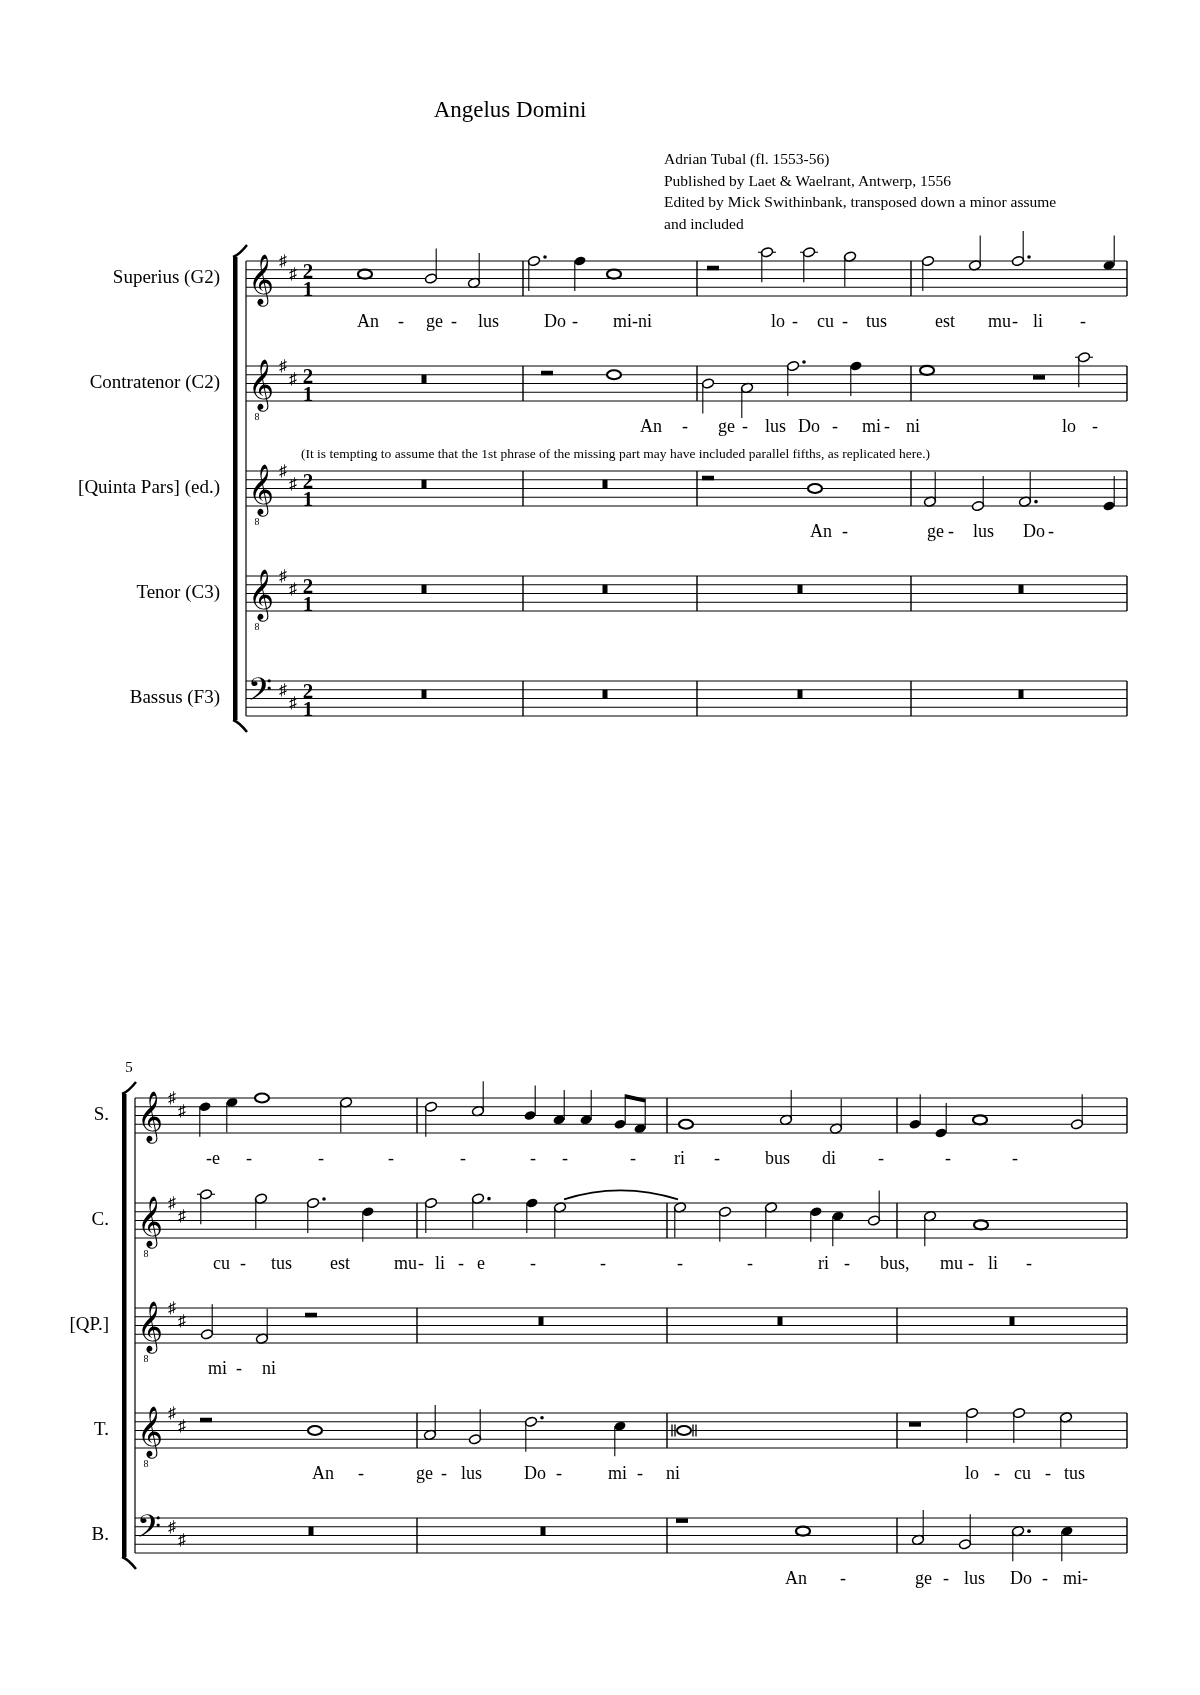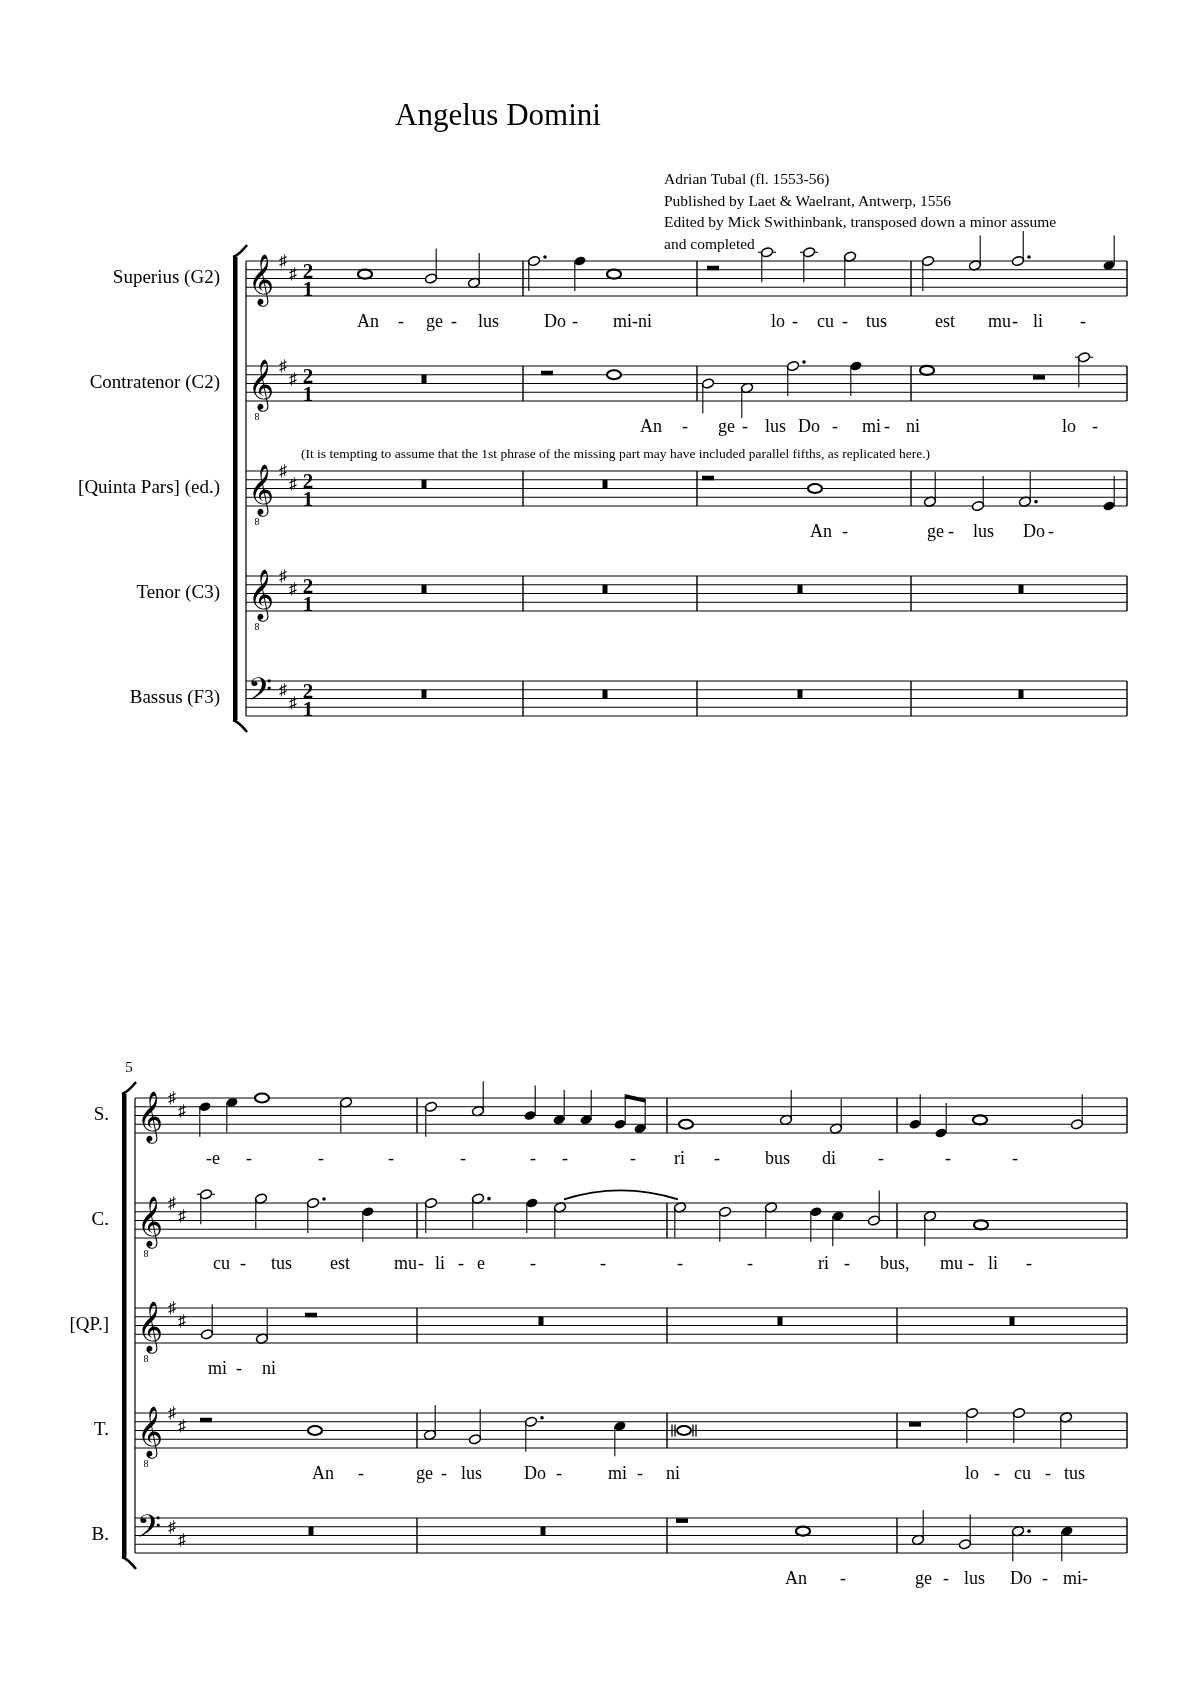--- a/index.html
+++ b/index.html
@@ -1,31 +1,31 @@
 <!DOCTYPE html>
 <html><head>
 <meta charset="utf-8">
 <style>
   html,body{margin:0;padding:0;background:#fff;}
   body{width:1200px;height:1695px;position:relative;overflow:hidden;font-family:"Liberation Serif","DejaVu Serif",serif;color:#000;}
   #score{position:absolute;left:0;top:0;}
-  .title{position:absolute;left:4px;width:988px;top:97px;text-align:center;font-size:31px;}
-  .credits{position:absolute;left:664px;top:168px;font-size:15.5px;line-height:21.5px;}
+  .title{position:absolute;left:16px;width:988px;top:97px;text-align:center;font-size:23px;}
+  .credits{position:absolute;left:664px;top:148px;font-size:15.5px;line-height:21.5px;}
   .credits div{white-space:nowrap;}
   svg text{font-family:"Liberation Serif","DejaVu Serif",serif;}
 </style>
 </head>
 <body>
 
 <div class="title">Angelus Domini</div>
 <div class="credits">
   <div>Adrian Tubal (fl. 1553-56)</div>
   <div>Published by Laet &amp; Waelrant, Antwerp, 1556</div>
   <div>Edited by Mick Swithinbank, transposed down a minor assume</div>
-  <div>and completed</div>
+  <div>and included</div>
 </div>
 
 <svg id="score" width="1200" height="1695" xmlns="http://www.w3.org/2000/svg">
     <g>
       <rect x="233" y="257" width="4.5" height="463" fill="#000"></rect>
       <path d="M233 257 q 6 -2 14 -12" stroke="#000" stroke-width="2.5" fill="none"></path>
       <path d="M233 720 q 6 2 14 12" stroke="#000" stroke-width="2.5" fill="none"></path>
       <line x1="246" x2="246" y1="261" y2="716" stroke="#000" stroke-width="1.2"></line>
       <g>
         <line x1="246" x2="1127" y1="261" y2="261" stroke="#000" stroke-width="1"></line>

